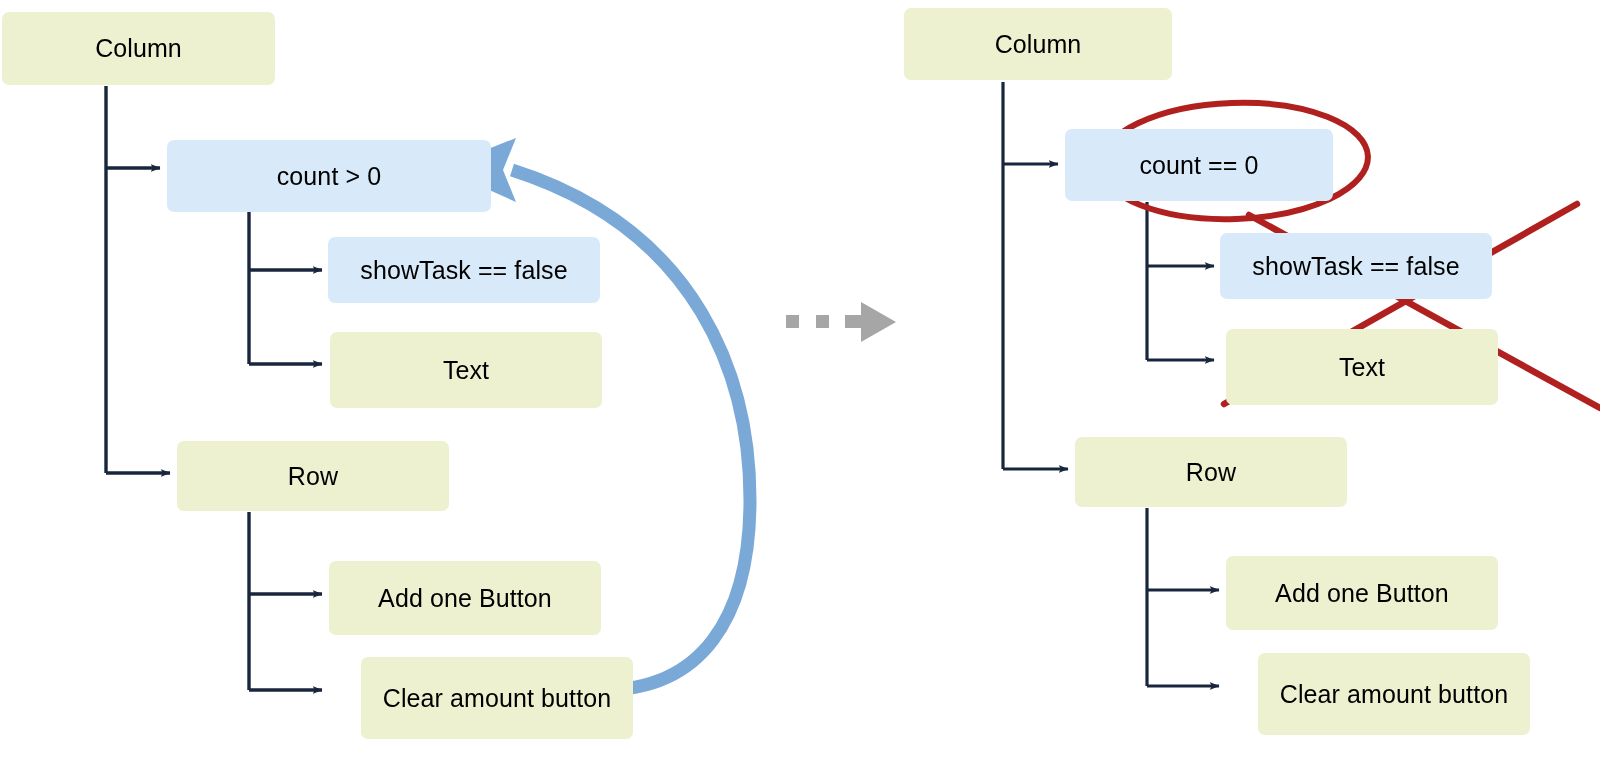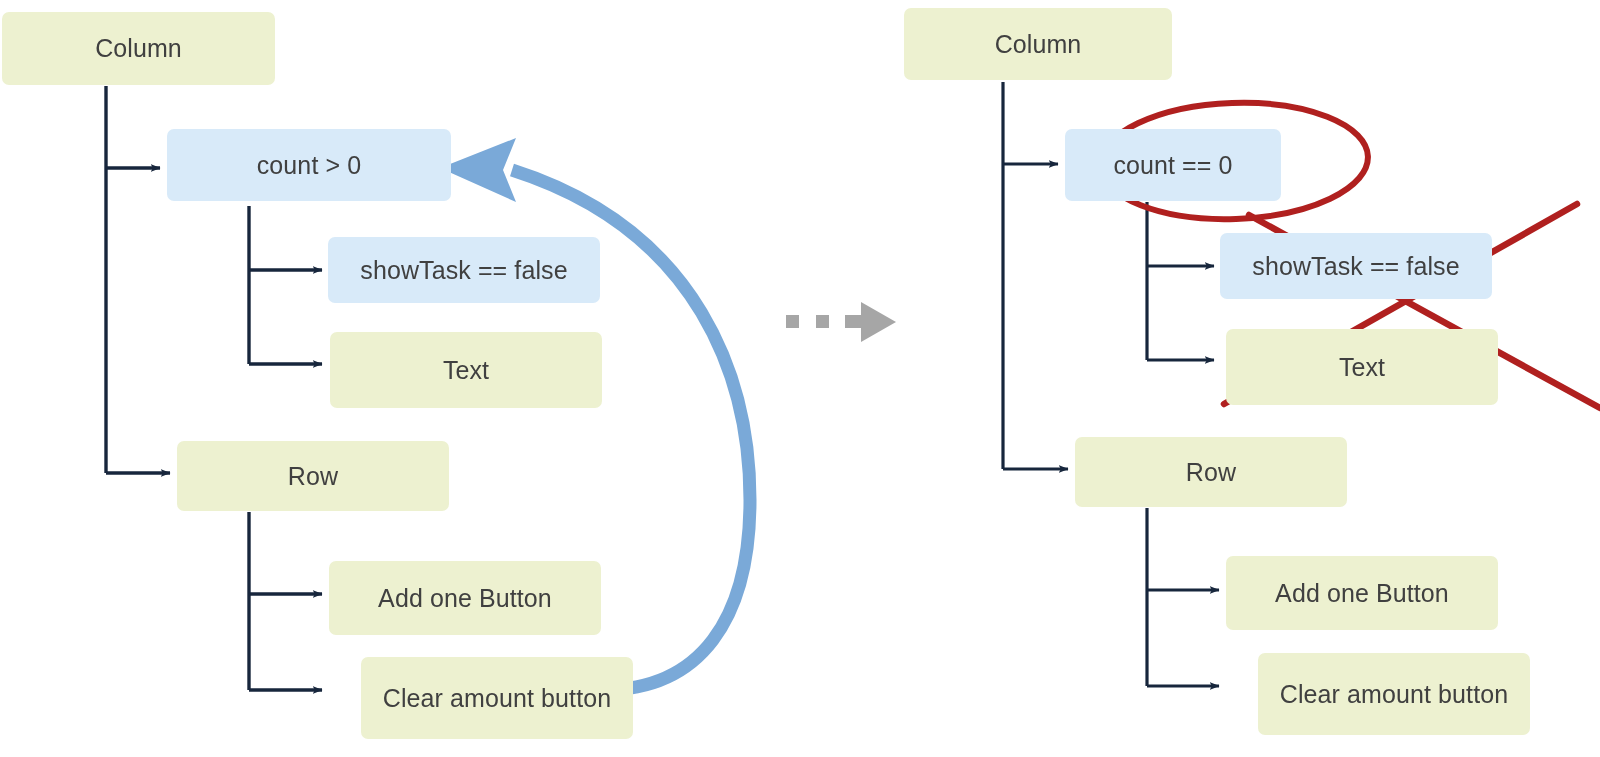--- a/index.html
+++ b/index.html
@@ -26,21 +26,21 @@
     pointer-events: none;
   }
   .node {
     position: absolute;
     box-sizing: border-box;
     display: flex;
     align-items: center;
     justify-content: center;
     text-align: center;
     border-radius: 7px;
-    color: #404040;
+    color: #000000;
     font-size: 25px;
     line-height: 1.22;
     letter-spacing: 0.1px;
     padding: 2px 6px;
     z-index: 2;
   }
   .node.yellow { background: #edf1d0; }
   .node.blue   { background: #d8eaf9; }
   .node.two-line { line-height: 1.28; margin-left: 32px; }
 </style>
@@ -103,35 +103,35 @@
     </g>
 
     <g>
       <path d="M1249,215 L1600,408" stroke="#b0201f" stroke-width="6.5" fill="none" stroke-linecap="round"></path>
       <path d="M1224,404 L1577,204" stroke="#b0201f" stroke-width="6.5" fill="none" stroke-linecap="round"></path>
     </g>
   </svg>
 
   <div class="node yellow" style="left:2px;  top:12px;  width:273px; height:73px;">Column</div>
 
-  <div class="node blue" style="left:167px; top:129px; width:284px; height:72px;">count &gt; 0</div>
+  <div class="node blue" style="left:167px; top:140px; width:324px; height:72px;">count &gt; 0</div>
 
   <div class="node blue" style="left:328px; top:237px; width:272px; height:66px;">showTask == false</div>
 
   <div class="node yellow" style="left:330px; top:332px; width:272px; height:76px;">Text</div>
 
   <div class="node yellow" style="left:177px; top:441px; width:272px; height:70px;">Row</div>
 
   <div class="node yellow" style="left:329px; top:561px; width:272px; height:74px;">Add one Button</div>
 
   <div class="node yellow two-line" style="left:329px; top:657px; width:272px; height:82px;">Clear amount button</div>
 
   <div class="node yellow" style="left:904px;  top:8px;   width:268px; height:72px;">Column</div>
 
-  <div class="node blue" style="left:1065px; top:129px; width:216px; height:72px;">count == 0</div>
+  <div class="node blue" style="left:1065px; top:129px; width:268px; height:72px;">count == 0</div>
 
   <div class="node blue" style="left:1220px; top:233px; width:272px; height:66px;">showTask == false</div>
 
   <div class="node yellow" style="left:1226px; top:329px; width:272px; height:76px;">Text</div>
 
   <div class="node yellow" style="left:1075px; top:437px; width:272px; height:70px;">Row</div>
 
   <div class="node yellow" style="left:1226px; top:556px; width:272px; height:74px;">Add one Button</div>
 
   <div class="node yellow two-line" style="left:1226px; top:653px; width:272px; height:82px;">Clear amount button</div>

